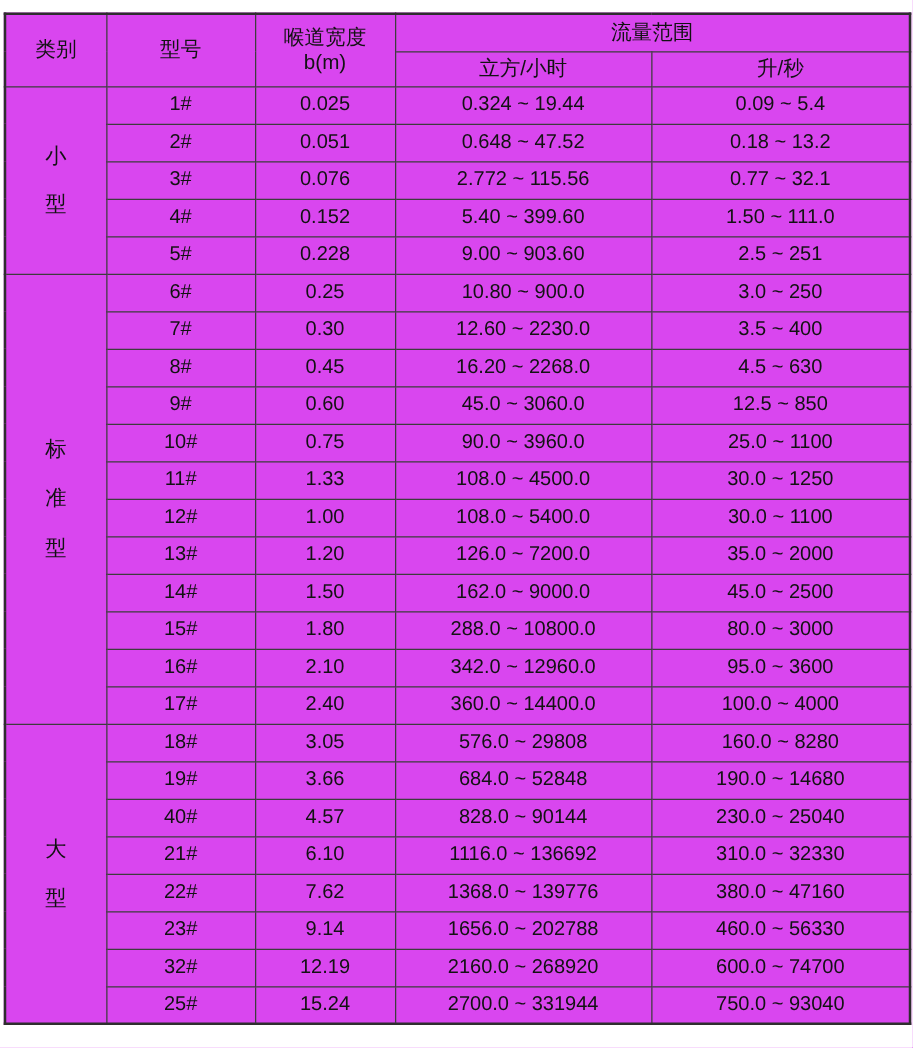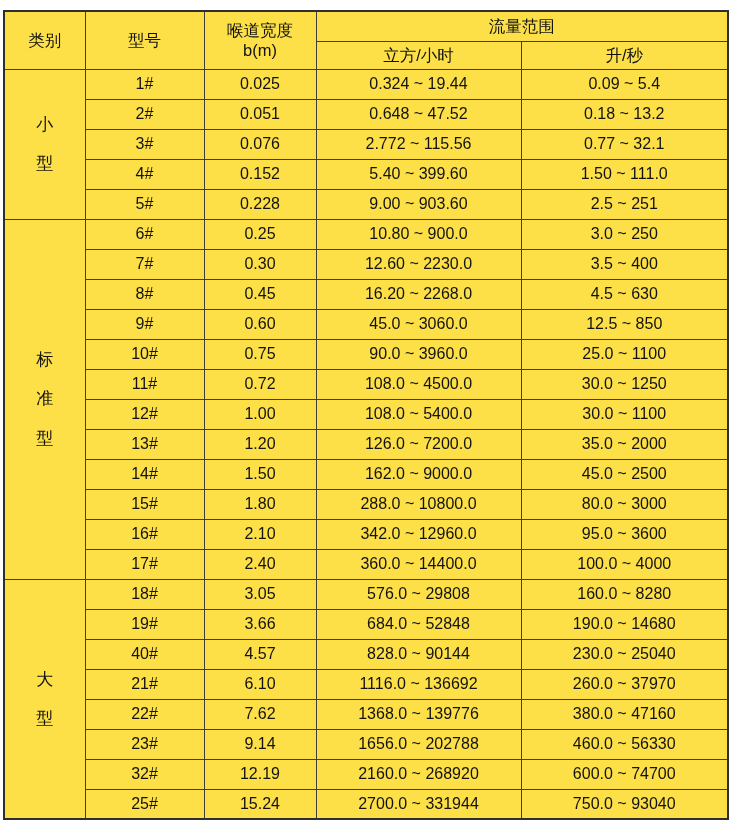--- a/index.html
+++ b/index.html
@@ -14,21 +14,21 @@
     background: #ffffff;
     box-sizing: border-box;
     overflow: hidden;
   }
   table.spec-table {
     border-collapse: collapse;
     table-layout: fixed;
     width: 724px;
     margin: 10px 3px;
     border: 2px solid #2e2e2e;
-    background: #fde047;
+    background: #d946ef;
   }
   .spec-table th,
   .spec-table td {
     border: 1px solid #3d3d3d;
     text-align: center;
     vertical-align: middle;
     color: #121212;
     font-size: 16px;
     font-weight: normal;
     padding: 0;
@@ -139,21 +139,21 @@
           <td>12.5 ~ 850</td>
         </tr>
         <tr>
           <td>10#</td>
           <td>0.75</td>
           <td>90.0 ~ 3960.0</td>
           <td>25.0 ~ 1100</td>
         </tr>
         <tr>
           <td>11#</td>
-          <td>0.72</td>
+          <td>1.33</td>
           <td>108.0 ~ 4500.0</td>
           <td>30.0 ~ 1250</td>
         </tr>
         <tr>
           <td>12#</td>
           <td>1.00</td>
           <td>108.0 ~ 5400.0</td>
           <td>30.0 ~ 1100</td>
         </tr>
         <tr>
@@ -205,21 +205,21 @@
         <tr>
           <td>40#</td>
           <td>4.57</td>
           <td>828.0 ~ 90144</td>
           <td>230.0 ~ 25040</td>
         </tr>
         <tr>
           <td>21#</td>
           <td>6.10</td>
           <td>1116.0 ~ 136692</td>
-          <td>260.0 ~ 37970</td>
+          <td>310.0 ~ 32330</td>
         </tr>
         <tr>
           <td>22#</td>
           <td>7.62</td>
           <td>1368.0 ~ 139776</td>
           <td>380.0 ~ 47160</td>
         </tr>
         <tr>
           <td>23#</td>
           <td>9.14</td>

